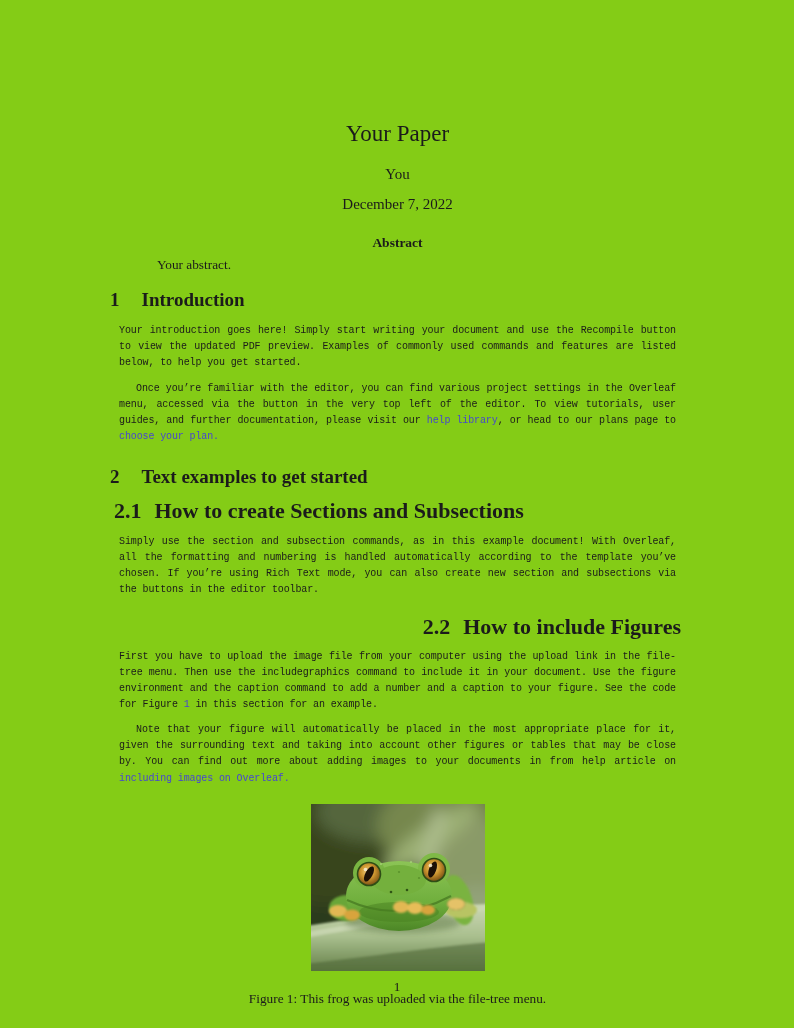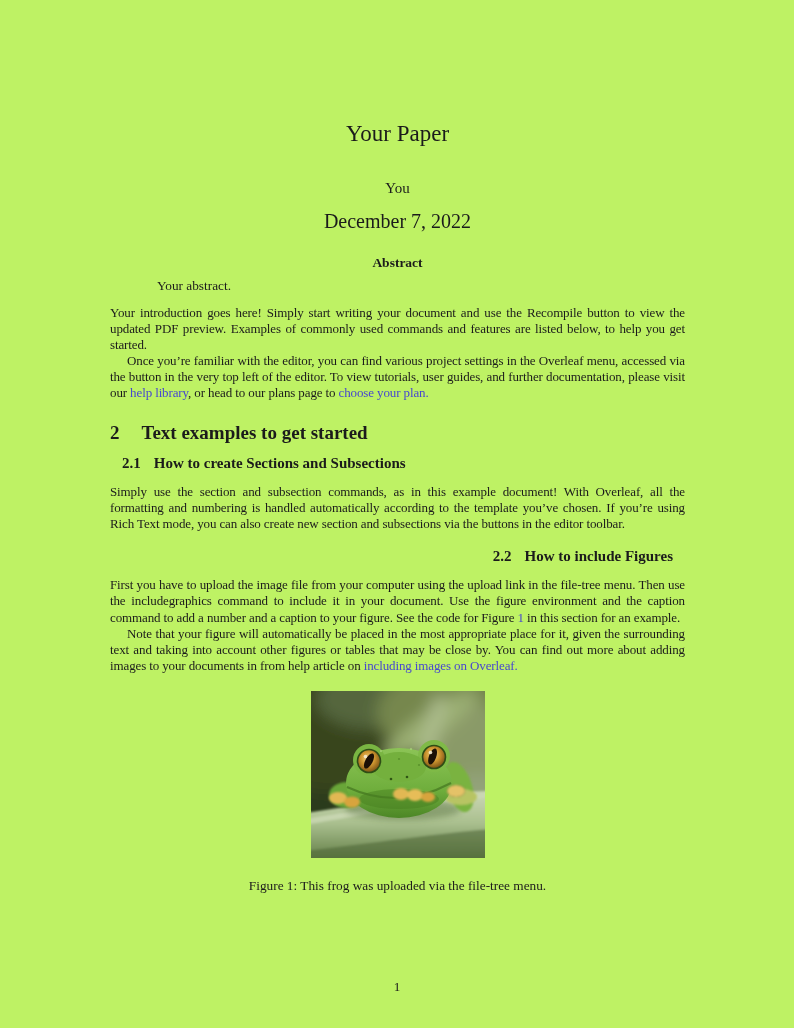--- a/index.html
+++ b/index.html
@@ -1,50 +1,51 @@
 <!DOCTYPE html>
 <html style="--text: #1b1b1b; --link: #4747cf; --frog-green: #6fae3c; --branch-green: #a9bf8e; --toe-yellow: #e2b852; --eye-gold: #cf9730;"><head>
 <meta charset="utf-8">
 <style>
   html,body{margin:0;padding:0;background:#ffffff;}
   .page{
     position:relative;
     width:794px;height:1028px;
-    background:#bef264;
+    background:#84cc16;
     overflow:hidden;
     font-family:"Liberation Serif","DejaVu Serif",serif;
     color:var(--text,#1b1b1b);
     -webkit-font-smoothing:antialiased;
   }
   .content{padding:0 109px 0 110px;}
   a{color:var(--link,#4747cf);text-decoration:none;}
   h1.title{
     margin:120px 0 0 0;
     font-size:23px;line-height:1.2;font-weight:normal;
     text-align:center;
   }
-  .author{margin-top:31px;font-size:15px;line-height:1.25;text-align:center;}
-  .date{margin-top:12px;font-size:20px;line-height:1.25;text-align:center;}
+  .author{margin-top:17px;font-size:15px;line-height:1.25;text-align:center;}
+  .date{margin-top:12px;font-size:15px;line-height:1.25;text-align:center;}
   .abs-head{margin-top:21px;font-size:13.5px;line-height:1.2;font-weight:bold;text-align:center;}
   .abs-body{margin:6px 47px 0 47px;font-size:13.3px;line-height:16.2px;}
   h2.sec{
     margin:0;font-size:19px;line-height:1.2;font-weight:bold;
   }
   h2.sec.s1{margin-top:16px;}
   h2.sec.s2{margin-top:21px;}
-  h3.subsec{margin:12px;font-size:15px;line-height:1.2;font-weight:bold;}
+  h3.subsec{margin:4px;font-size:22px;line-height:1.2;font-weight:bold;}
   h3.subsec.s21{margin-top:9px;}
   h3.subsec.s22{margin-top:15px;text-align:right;}
   .secnum{display:inline-block;margin-right:22px;}
   .subsecnum{display:inline-block;margin-right:13px;}
   p.body{
-    margin:0;font-size:13px;line-height:16.1px;
+    margin:9px;font-size:10px;line-height:16.1px;
     text-align:justify;text-justify:inter-word;
     letter-spacing:-0.12px;
     hyphens:none;
+    font-family:Liberation Mono, monospace;
   }
   p.body.first{margin-top:11px;}
   p.body.first-tight{margin-top:10px;}
   p.body.first-fig{margin-top:9px;}
   p.body.indent{text-indent:17px;}
   .figure-wrap{margin-top:17px;text-align:center;font-size:0;}
   .figure-wrap svg{display:inline-block;}
   .caption{margin-top:20px;font-size:13.3px;line-height:16px;text-align:center;font-family:Liberation Serif, serif;}
   .pageno{
     position:absolute;left:0;right:0;top:979px;
@@ -57,20 +58,21 @@
 <div class="page">
   <div class="content">
 
     <h1 class="title">Your Paper</h1>
     <div class="author">You</div>
     <div class="date">December 7, 2022</div>
 
     <div class="abs-head">Abstract</div>
     <div class="abs-body">Your abstract.</div>
 
+    <h2 class="sec s1"><span class="secnum">1</span><span>Introduction</span></h2>
     <p class="body first">Your introduction goes here! Simply start writing your document and use the Recompile button to view the updated PDF preview. Examples of commonly used commands and features are listed below, to help you get started.</p>
     <p class="body indent"><span>Once you’re familiar with the editor, you can find various project settings in the Overleaf menu, accessed via the button in the very top left of the editor. To view tutorials, user guides, and further documentation, please visit our </span><a href="#">help library</a><span>, or head to our plans page to </span><a href="#">choose your plan.</a></p>
 
     <h2 class="sec s2"><span class="secnum">2</span><span>Text examples to get started</span></h2>
 
     <h3 class="subsec s21"><span class="subsecnum">2.1</span><span>How to create Sections and Subsections</span></h3>
     <p class="body first-tight">Simply use the section and subsection commands, as in this example document! With Overleaf, all the formatting and numbering is handled automatically according to the template you’ve chosen. If you’re using Rich Text mode, you can also create new section and subsections via the buttons in the editor toolbar.</p>
 
     <h3 class="subsec s22"><span class="subsecnum">2.2</span><span>How to include Figures</span></h3>
     <p class="body first-fig"><span>First you have to upload the image file from your computer using the upload link in the file-tree menu. Then use the includegraphics command to include it in your document. Use the figure environment and the caption command to add a number and a caption to your figure. See the code for Figure </span><a href="#">1</a><span> in this section for an example.</span></p>

